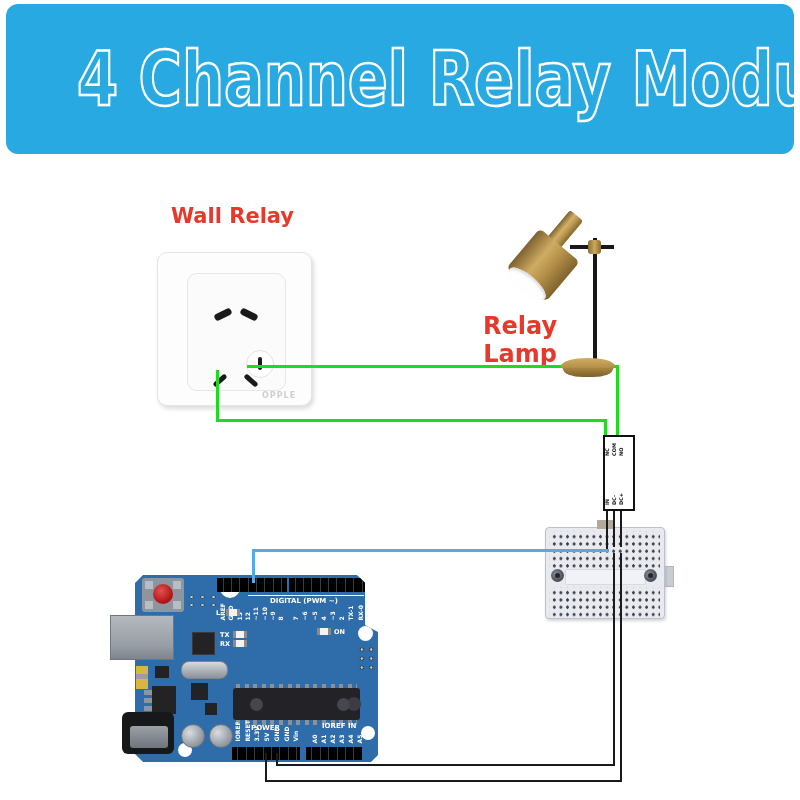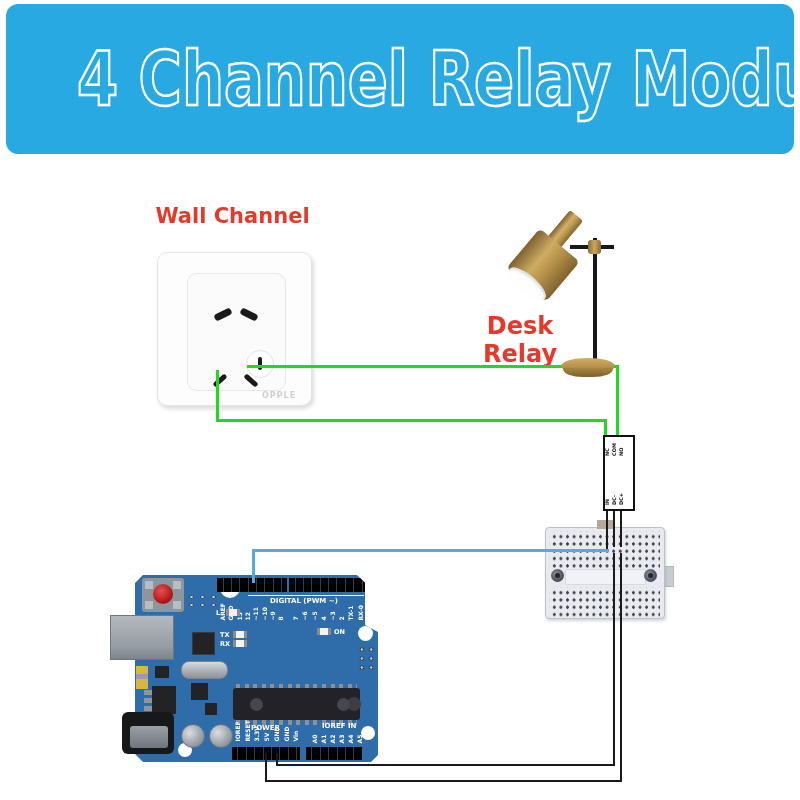--- a/index.html
+++ b/index.html
@@ -83,21 +83,21 @@
 </style>
 </head>
 <body>
 
 <div id="canvas">
 
   <div class="abs banner">
     <h1>4 Channel Relay Module</h1>
   </div>
 
-  <div class="abs red-label" style="left:150px;top:204px;width:165px;font-size:21px;">Wall Channel</div>
+  <div class="abs red-label" style="left:150px;top:204px;width:165px;font-size:21px;">Wall Relay</div>
 
   <div class="abs outlet-plate">
     <div class="abs outlet-inner">
 
       <div class="abs slot" style="left:26px;top:37px;width:18px;height:7px;transform:rotate(-27deg);"></div>
       <div class="abs slot" style="left:52px;top:37px;width:18px;height:7px;transform:rotate(27deg);"></div>
 
       <div class="abs pin-circle">
         <div class="abs bar"></div>
       </div>
@@ -107,21 +107,21 @@
     </div>
     <div class="abs outlet-brand">OPPLE</div>
   </div>
 
   <div class="abs wire green" style="left:247px;top:365px;width:372px;height:3px;"></div>
   <div class="abs wire green" style="left:616px;top:365px;width:3px;height:73px;"></div>
   <div class="abs wire green" style="left:216px;top:370px;width:3px;height:52px;"></div>
   <div class="abs wire green" style="left:216px;top:419px;width:391px;height:3px;"></div>
   <div class="abs wire green" style="left:604px;top:419px;width:3px;height:18px;"></div>
 
-  <div class="abs red-label" style="left:455px;top:312px;width:130px;font-size:24px;">Desk Relay</div>
+  <div class="abs red-label" style="left:455px;top:312px;width:130px;font-size:24px;">Relay Lamp</div>
   <div class="abs lamp-pole"></div>
   <div class="abs lamp-arm"></div>
   <div class="abs lamp-knob"></div>
   <div class="abs lamp-neck"></div>
   <div class="abs lamp-shade"></div>
   <div class="abs lamp-base"></div>
   <div class="abs lamp-base-rim"></div>
 
   <div class="abs bb-tab"></div>
   <div class="abs bboard">

